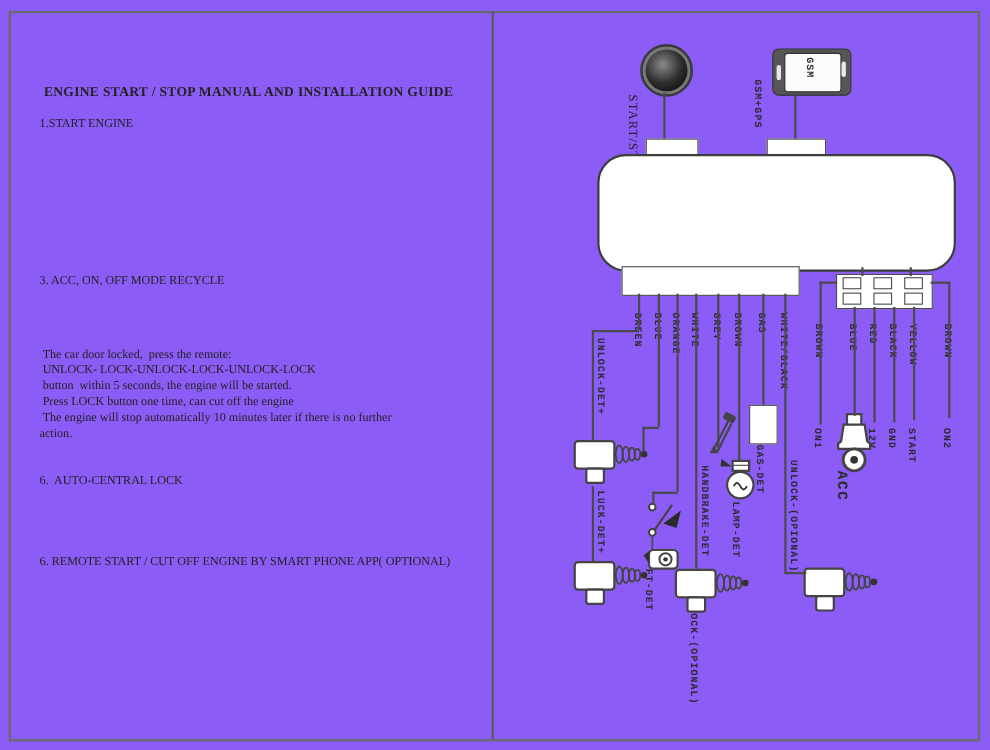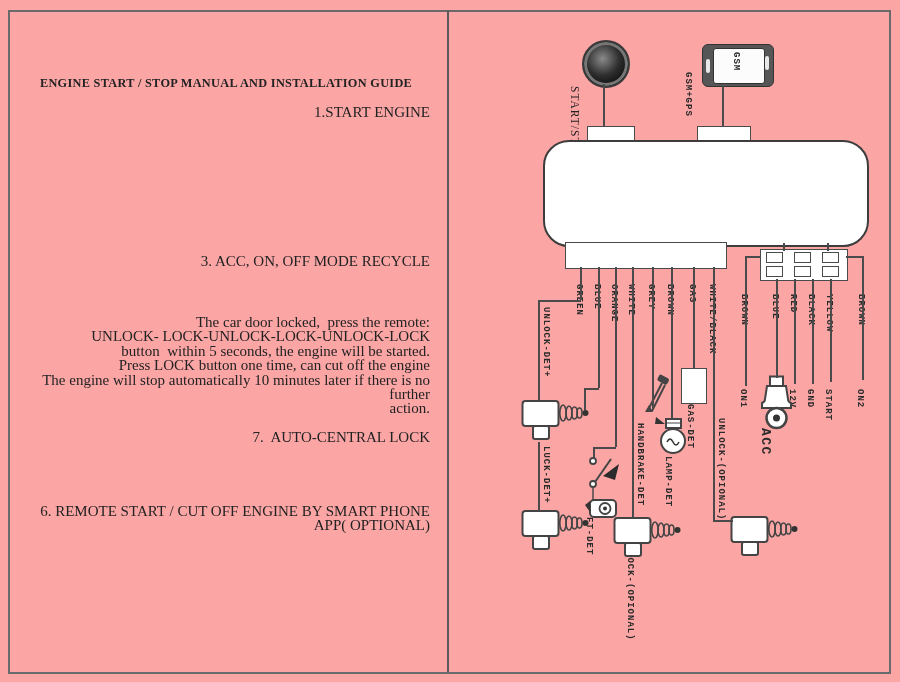--- a/index.html
+++ b/index.html
@@ -1,23 +1,23 @@
 <!DOCTYPE html>
 <html><head>
 <meta charset="utf-8">
 <style>
   html,body{margin:0;padding:0;background:#fff;}
-  .page{position:relative;width:900px;height:682px;background:#fca5a5;overflow:hidden;
+  .page{position:relative;width:900px;height:682px;background:#8b5cf6;overflow:hidden;
         font-family:"Liberation Serif", serif;color:#222;}
   .frame{position:absolute;left:8px;top:10px;width:879px;height:660px;border:2px solid #6a6a6a;}
   .divider{position:absolute;left:447px;top:10px;width:2px;height:662px;background:#5a5a5a;}
   
   .title{position:absolute;left:30px;top:76px;width:392px;text-align:center;
          font-size:12.3px;font-weight:bold;letter-spacing:.3px;white-space:pre-wrap;}
-  .section{position:absolute;left:36px;width:394px;font-size:15px;line-height:14.4px;text-align:right;}
+  .section{position:absolute;left:36px;width:394px;font-size:11px;line-height:14.4px;}
   .section .hd{white-space:pre-wrap;}
   .section .bd{white-space:pre-wrap;}
   
   .v{position:absolute;width:1.5px;background:#4a4a4a;}
   .h{position:absolute;height:1.5px;background:#4a4a4a;}
   .box{position:absolute;border:1.5px solid #4a4a4a;background:#fff;}
   .mainbox{position:absolute;left:543px;top:140px;width:322px;height:103px;
            border:2px solid #3d3d3d;border-radius:26px;background:#fff;}
   .vl{position:absolute;writing-mode:vertical-rl;font-family:"Liberation Mono", monospace;
       font-size:9px;font-weight:bold;letter-spacing:1px;color:#2b2b2b;line-height:10px;white-space:nowrap;}
@@ -39,33 +39,33 @@
 
 <div class="page">
   <div class="frame"></div>
   <div class="divider"></div>
 
   <div class="title">ENGINE START / STOP MANUAL AND INSTALLATION GUIDE</div>
 
   <div class="section" style="top:105px">
     <div class="hd">1.START ENGINE</div>
   </div>
-  <div class="section" style="top:254px">
+  <div class="section" style="top:248px">
     <div class="hd">3. ACC, ON, OFF MODE RECYCLE</div>
   </div>
   <div class="section" style="top:315px">
     <div class="bd"> The car door locked,  press the remote:
  UNLOCK- LOCK-UNLOCK-LOCK-UNLOCK-LOCK
  button  within 5 seconds, the engine will be started.
  Press LOCK button one time, can cut off the engine
  The engine will stop automatically 10 minutes later if there is no further
 action.</div>
   </div>
   <div class="section" style="top:430px">
-    <div class="hd">7.  AUTO-CENTRAL LOCK</div>
+    <div class="hd">6.  AUTO-CENTRAL LOCK</div>
   </div>
   <div class="section" style="top:504px">
     <div class="hd">6. REMOTE START / CUT OFF ENGINE BY SMART PHONE APP( OPTIONAL)</div>
   </div>
 
   <div class="btn"></div>
   <div class="vs" style="left:569px;top:86px">START/STOP BUTTON</div>
 
   <div class="gsm">
     <div class="screen"></div>

